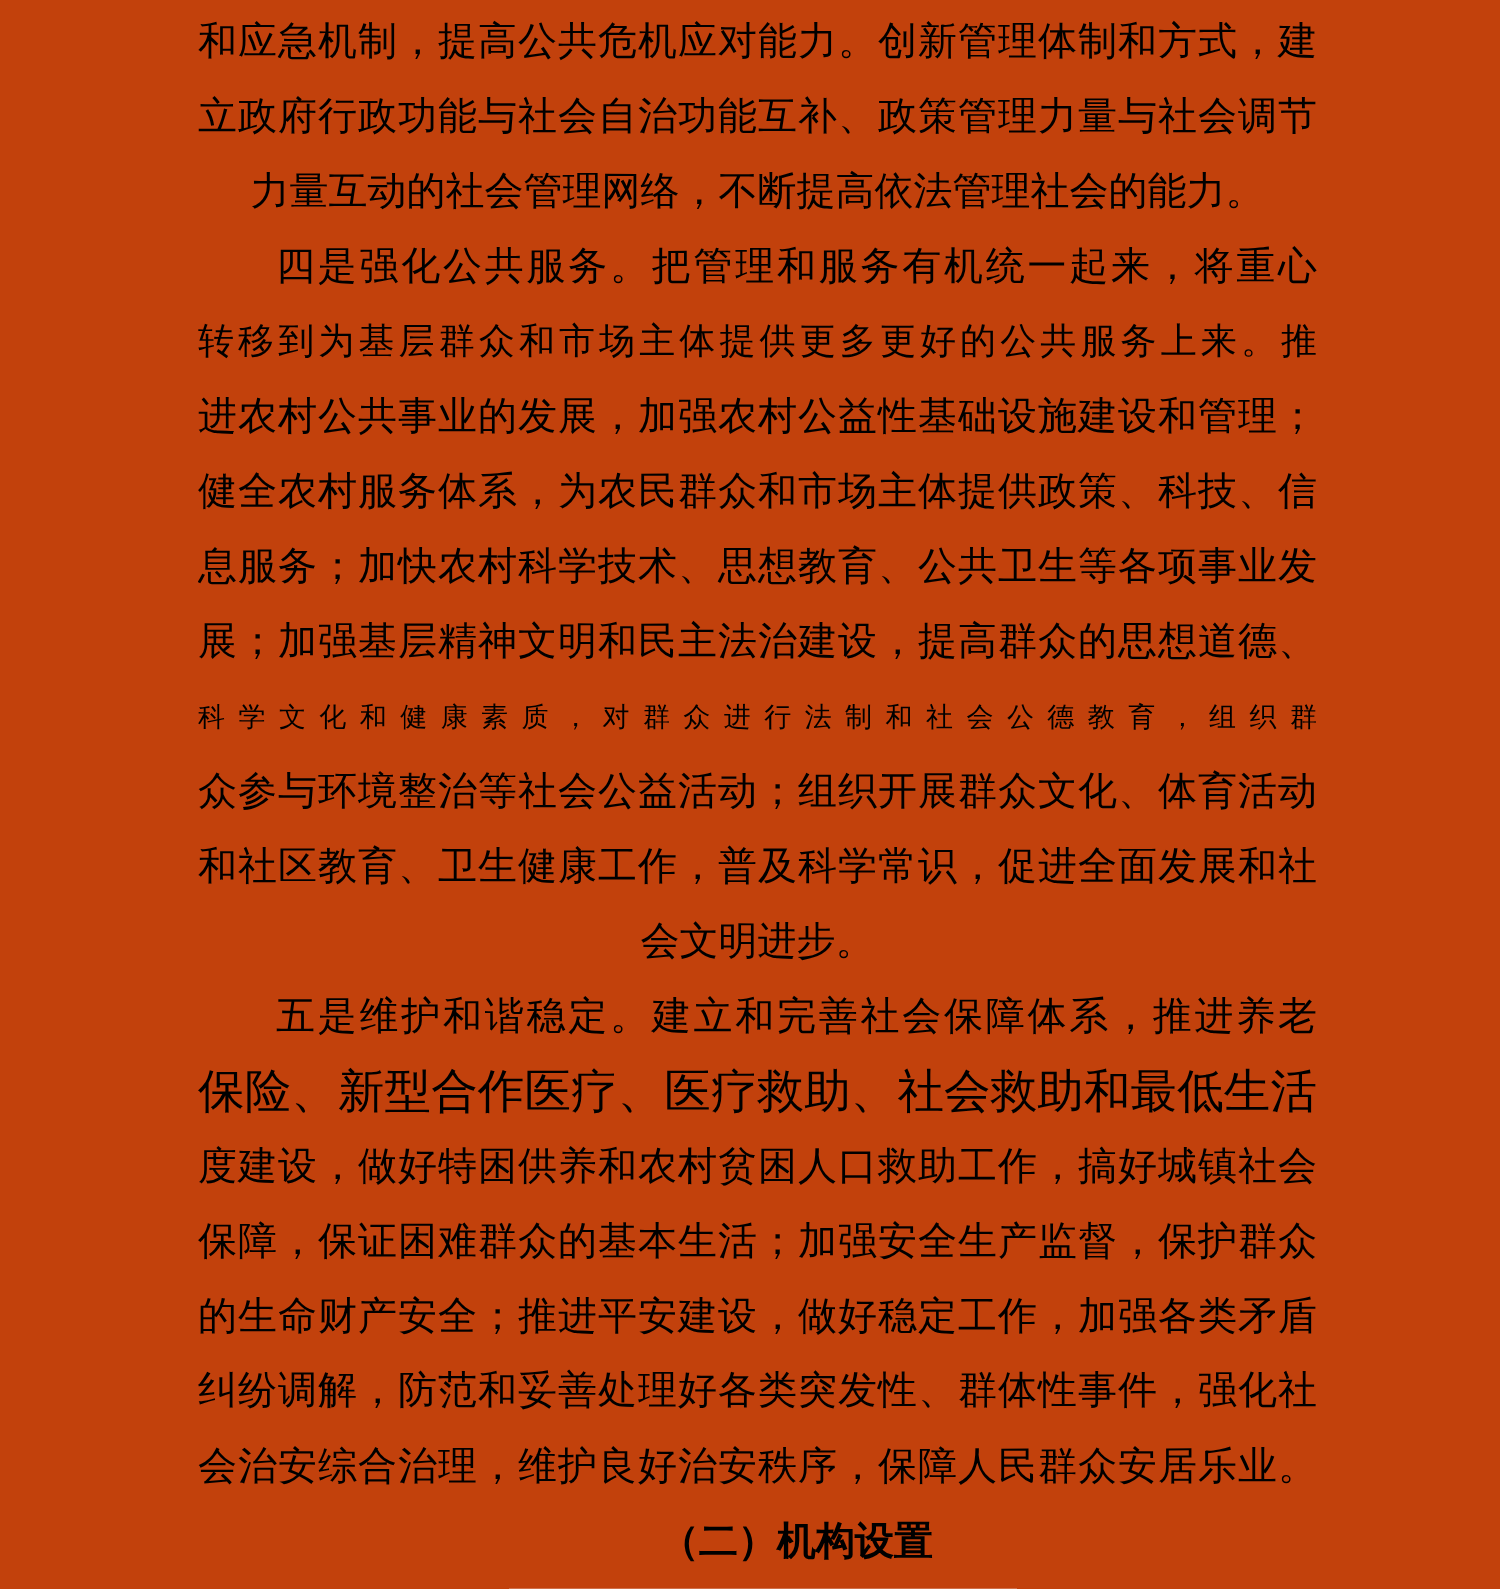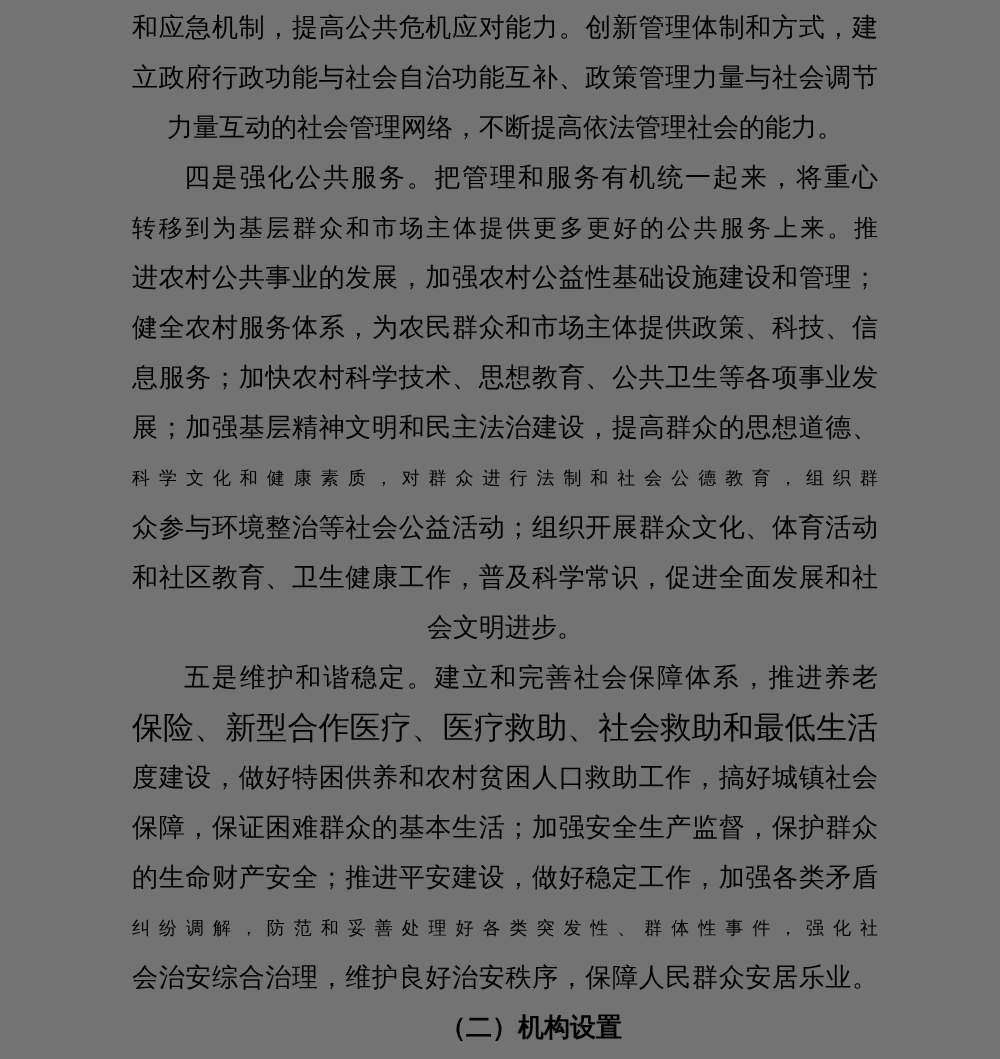--- a/index.html
+++ b/index.html
@@ -34,21 +34,21 @@
     text-align-last: justify;
     text-justify: inter-character;
   }
   .line.indent {
     padding-left: 52px;
   }
 </style>
 </head>
 <body>
 
-<div class="page" style="background: #737373; color: rgb(0, 0, 0);">
+<div class="page" style="background: #c2410c; color: rgb(0, 0, 0);">
   <div class="textblock" id="textblock">
       <div class="para">
         <div class="line fill" style="font-size: 26px; height: 50px; line-height: 50px;">和应急机制，提高公共危机应对能力。创新管理体制和方式，建</div>
         <div class="line fill" style="font-size: 26px; height: 50px; line-height: 50px;">立政府行政功能与社会自治功能互补、政策管理力量与社会调节</div>
         <div class="line" style="font-size: 26px; height: 50px; line-height: 50px;">力量互动的社会管理网络，不断提高依法管理社会的能力。</div>
       </div>
       <div class="para">
         <div class="line fill indent" style="font-size: 26px; height: 50px; line-height: 50px;">四是强化公共服务。把管理和服务有机统一起来，将重心</div>
         <div class="line fill" style="font-size: 24px; height: 50px; line-height: 50px;">转移到为基层群众和市场主体提供更多更好的公共服务上来。推</div>
         <div class="line fill" style="font-size: 26px; height: 50px; line-height: 50px;">进农村公共事业的发展，加强农村公益性基础设施建设和管理；</div>
@@ -59,20 +59,20 @@
         <div class="line fill" style="font-size: 26px; height: 50px; line-height: 50px;">众参与环境整治等社会公益活动；组织开展群众文化、体育活动</div>
         <div class="line fill" style="font-size: 26px; height: 50px; line-height: 50px;">和社区教育、卫生健康工作，普及科学常识，促进全面发展和社</div>
         <div class="line" style="font-size: 26px; height: 50px; line-height: 50px;">会文明进步。</div>
       </div>
       <div class="para">
         <div class="line fill indent" style="font-size: 26px; height: 50px; line-height: 50px;">五是维护和谐稳定。建立和完善社会保障体系，推进养老</div>
         <div class="line fill" style="font-size: 31px; height: 50px; line-height: 50px;">保险、新型合作医疗、医疗救助、社会救助和最低生活保障等制</div>
         <div class="line fill" style="font-size: 26px; height: 50px; line-height: 50px;">度建设，做好特困供养和农村贫困人口救助工作，搞好城镇社会</div>
         <div class="line fill" style="font-size: 26px; height: 50px; line-height: 50px;">保障，保证困难群众的基本生活；加强安全生产监督，保护群众</div>
         <div class="line fill" style="font-size: 26px; height: 50px; line-height: 50px;">的生命财产安全；推进平安建设，做好稳定工作，加强各类矛盾</div>
-        <div class="line fill" style="font-size: 18px; height: 50px; line-height: 50px;">纠纷调解，防范和妥善处理好各类突发性、群体性事件，强化社</div>
+        <div class="line fill" style="font-size: 26px; height: 50px; line-height: 50px; font-family: Liberation Mono, monospace;">纠纷调解，防范和妥善处理好各类突发性、群体性事件，强化社</div>
         <div class="line fill" style="font-size: 26px; height: 50px; line-height: 50px;">会治安综合治理，维护良好治安秩序，保障人民群众安居乐业。</div>
       </div>
       <div class="para bold">
         <div class="line indent" style="font-size: 26px; height: 50px; line-height: 50px;">（二）机构设置</div>
       </div>
     </div>
 </div>
 
 </body></html>

